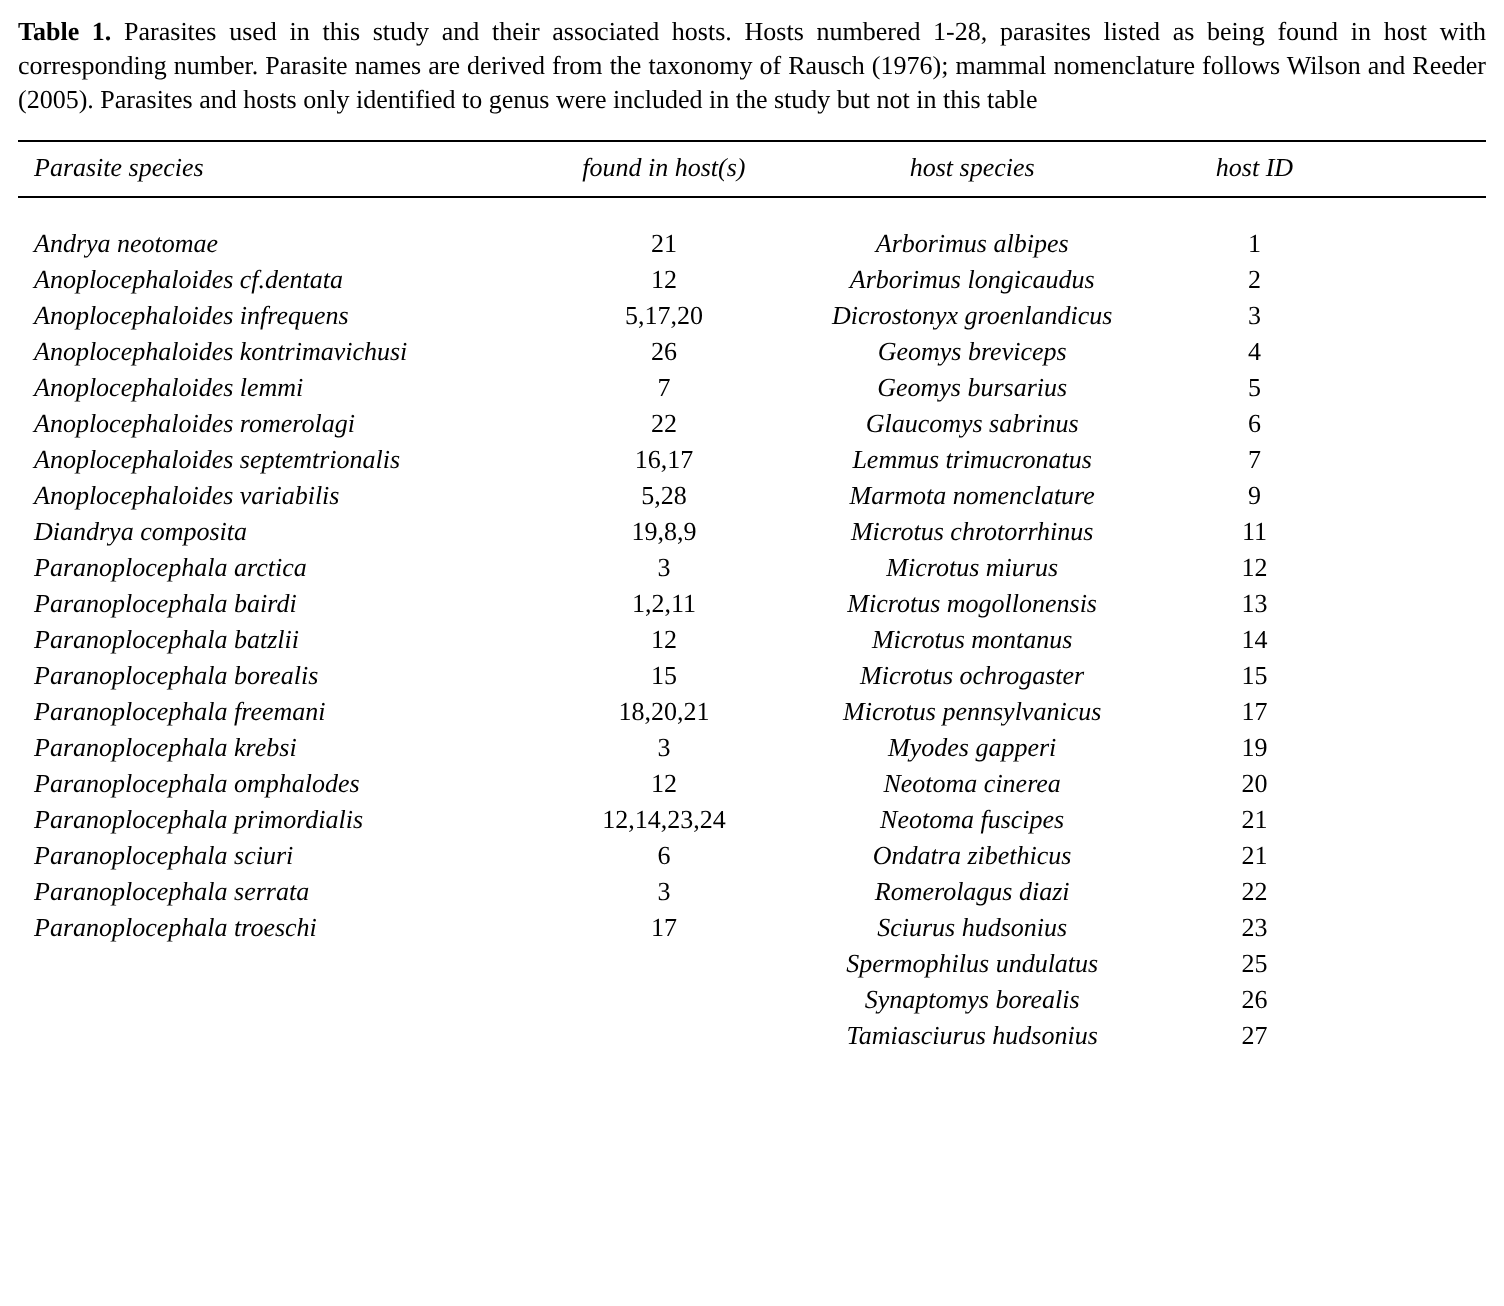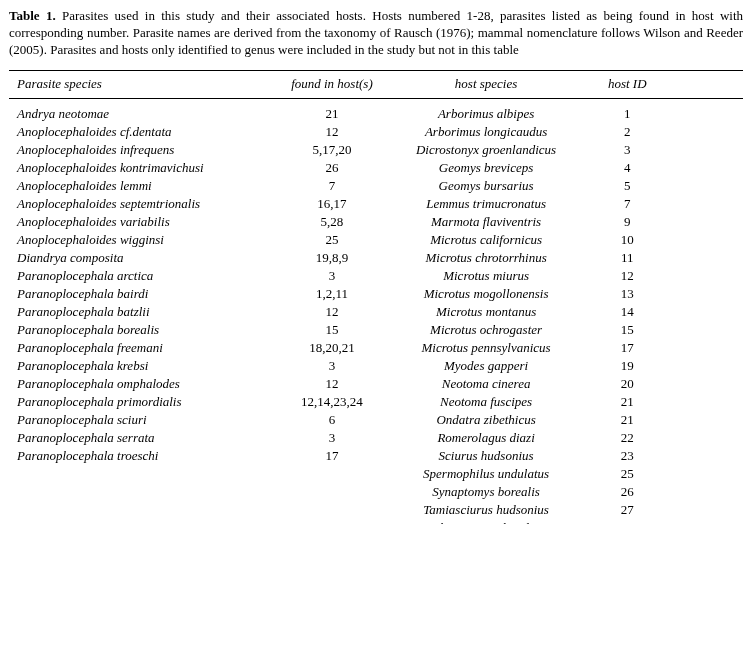--- a/index.html
+++ b/index.html
@@ -44,21 +44,21 @@
   thead th.col-id, tbody td.col-id { padding-right: 70px; }
   tbody td {
     font-size: 13px;
     line-height: 18px;
     padding: 0;
     text-align: center;
     white-space: nowrap;
     overflow: hidden;
   }
   tbody td.col-parasite { text-align: left; padding-left: 8px; }
-  tbody tr:first-child td { padding-top: 6px; }
+  tbody tr:first-child td { padding-top: 14px; }
   tbody tr:last-child td { padding-bottom: 5px; margin-top: 16px; }
   .species { font-style: italic; }
 </style>
 </head>
 <body>
 
 <div class="page">
   <p class="caption"><span class="cap-label">Table 1.</span><span> Parasites used in this study and their associated hosts. Hosts numbered 1-28, parasites listed as being found in host with corresponding number. Parasite names are derived from the taxonomy of Rausch (1976); mammal nomenclature follows Wilson and Reeder (2005). Parasites and hosts only identified to genus were included in the study but not in this table</span></p>
 
   <table class="data">
@@ -101,36 +101,36 @@
           <td class="col-host species">Geomys breviceps</td>
           <td class="col-id">4</td>
         </tr>
         <tr>
           <td class="col-parasite species">Anoplocephaloides lemmi</td>
           <td class="col-found">7</td>
           <td class="col-host species">Geomys bursarius</td>
           <td class="col-id">5</td>
         </tr>
         <tr>
+          <td class="col-parasite species">Anoplocephaloides romerolagi</td>
+          <td class="col-found">22</td>
+          <td class="col-host species">Glaucomys sabrinus</td>
+          <td class="col-id">6</td>
+        </tr>
+        <tr>
           <td class="col-parasite species">Anoplocephaloides septemtrionalis</td>
           <td class="col-found">16,17</td>
           <td class="col-host species">Lemmus trimucronatus</td>
           <td class="col-id">7</td>
         </tr>
         <tr>
           <td class="col-parasite species">Anoplocephaloides variabilis</td>
           <td class="col-found">5,28</td>
-          <td class="col-host species">Marmota flaviventris</td>
+          <td class="col-host species">Marmota nomenclature</td>
           <td class="col-id">9</td>
-        </tr>
-        <tr>
-          <td class="col-parasite species">Anoplocephaloides wigginsi</td>
-          <td class="col-found">25</td>
-          <td class="col-host species">Microtus californicus</td>
-          <td class="col-id">10</td>
         </tr>
         <tr>
           <td class="col-parasite species">Diandrya composita</td>
           <td class="col-found">19,8,9</td>
           <td class="col-host species">Microtus chrotorrhinus</td>
           <td class="col-id">11</td>
         </tr>
         <tr>
           <td class="col-parasite species">Paranoplocephala arctica</td>
           <td class="col-found">3</td>

